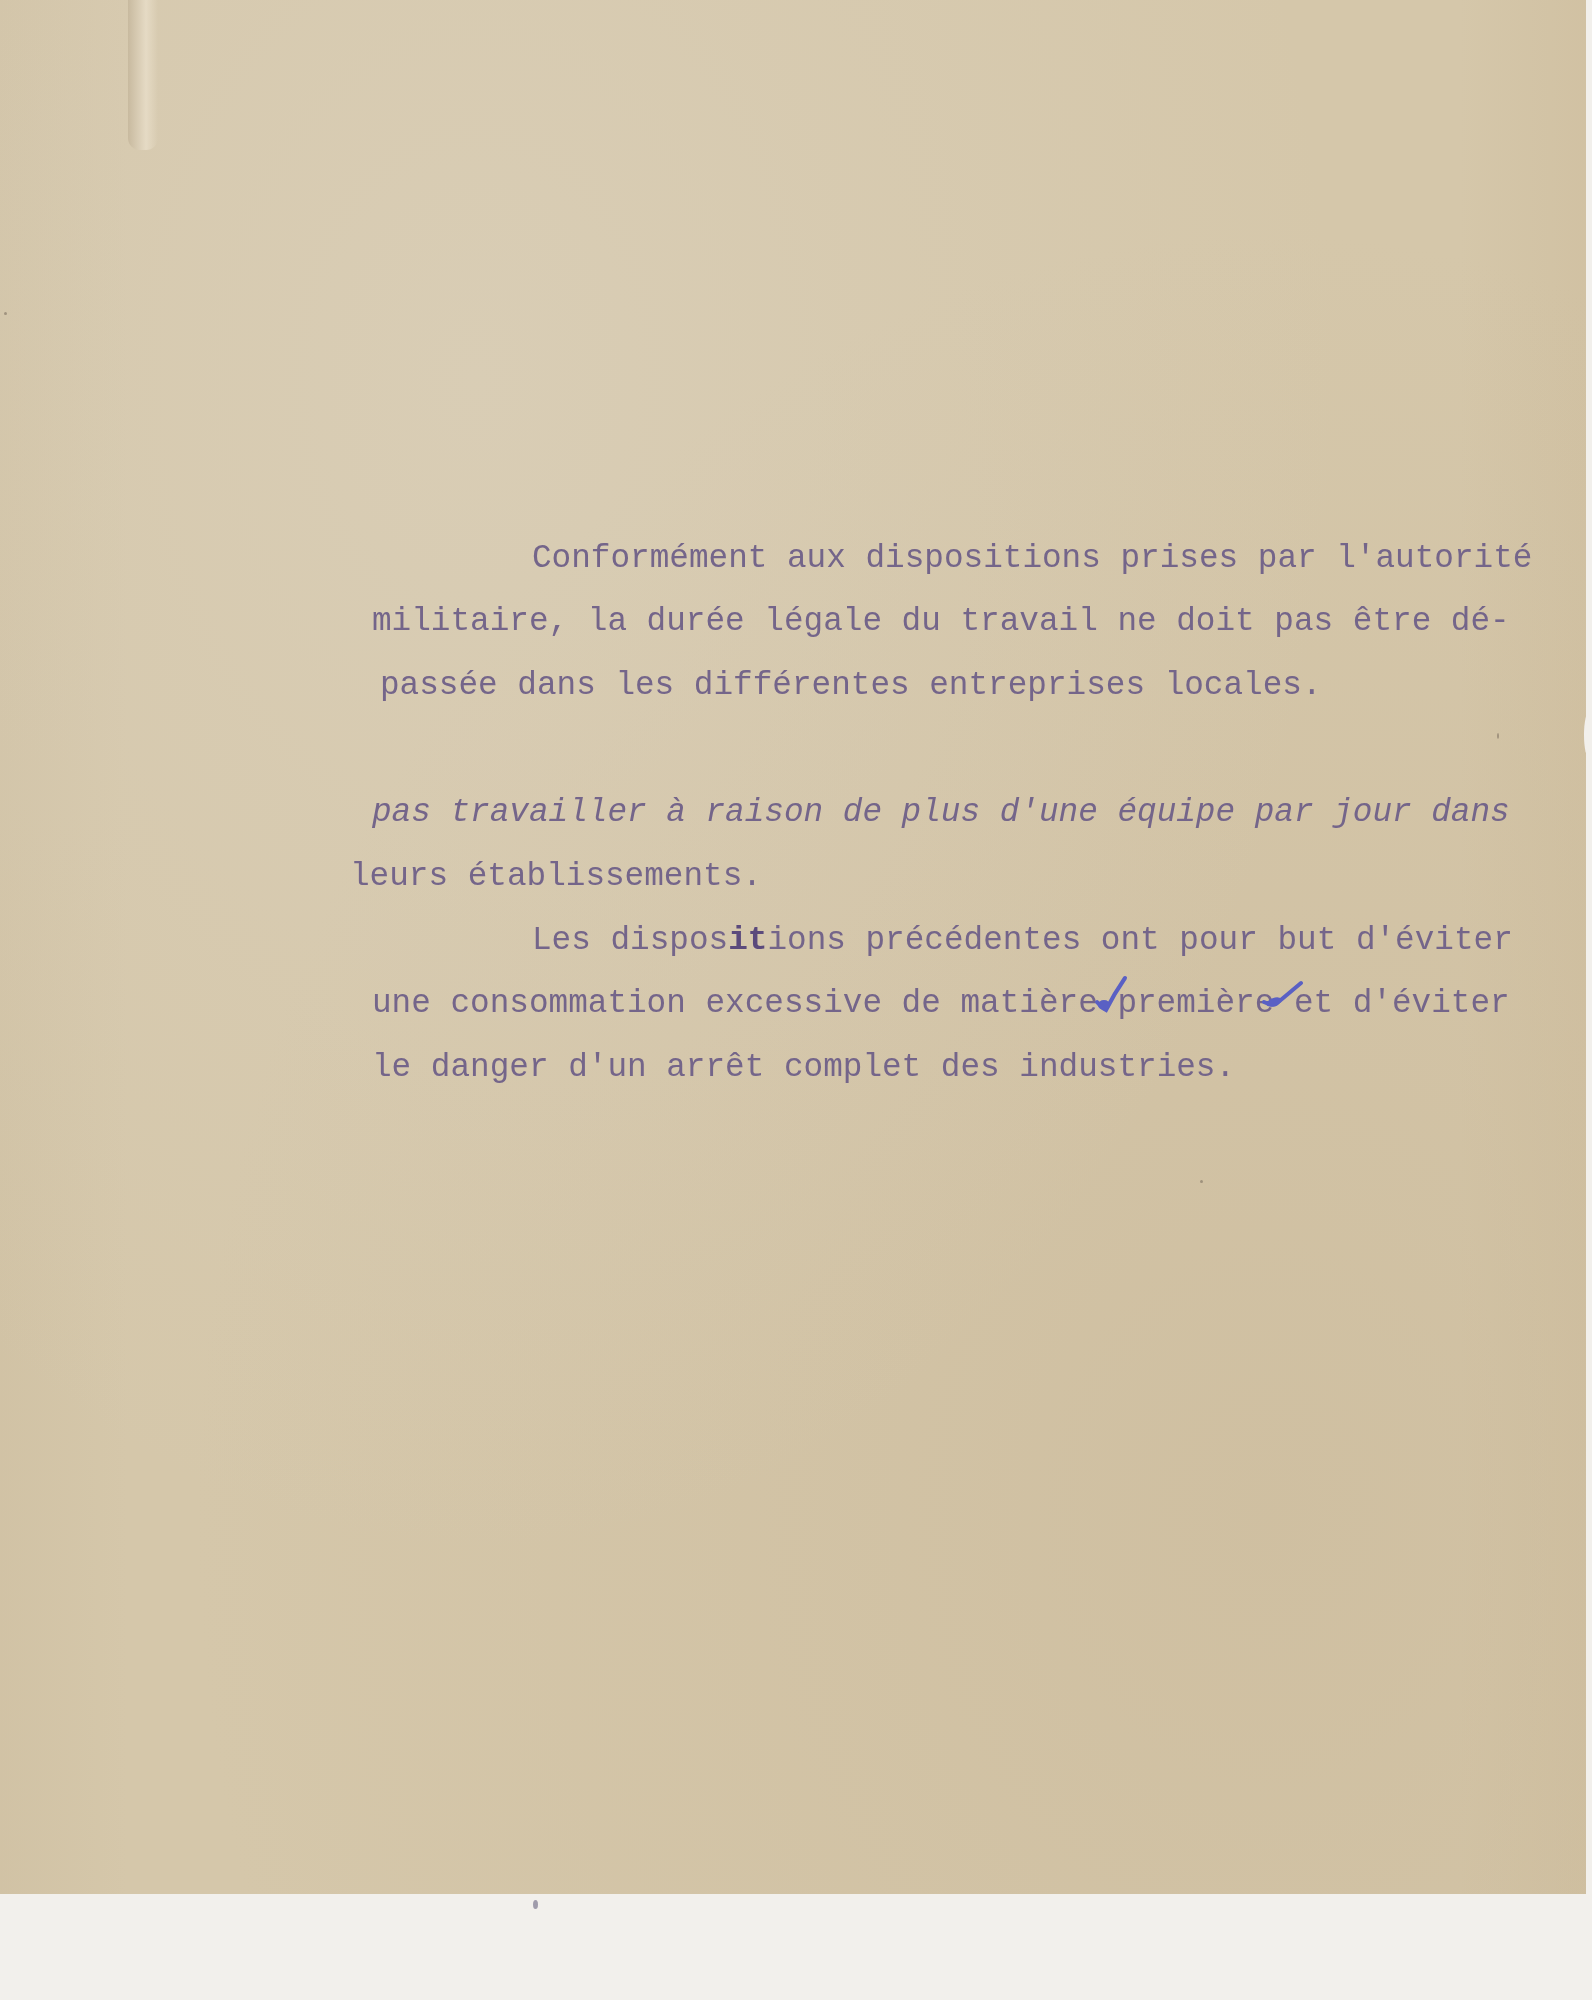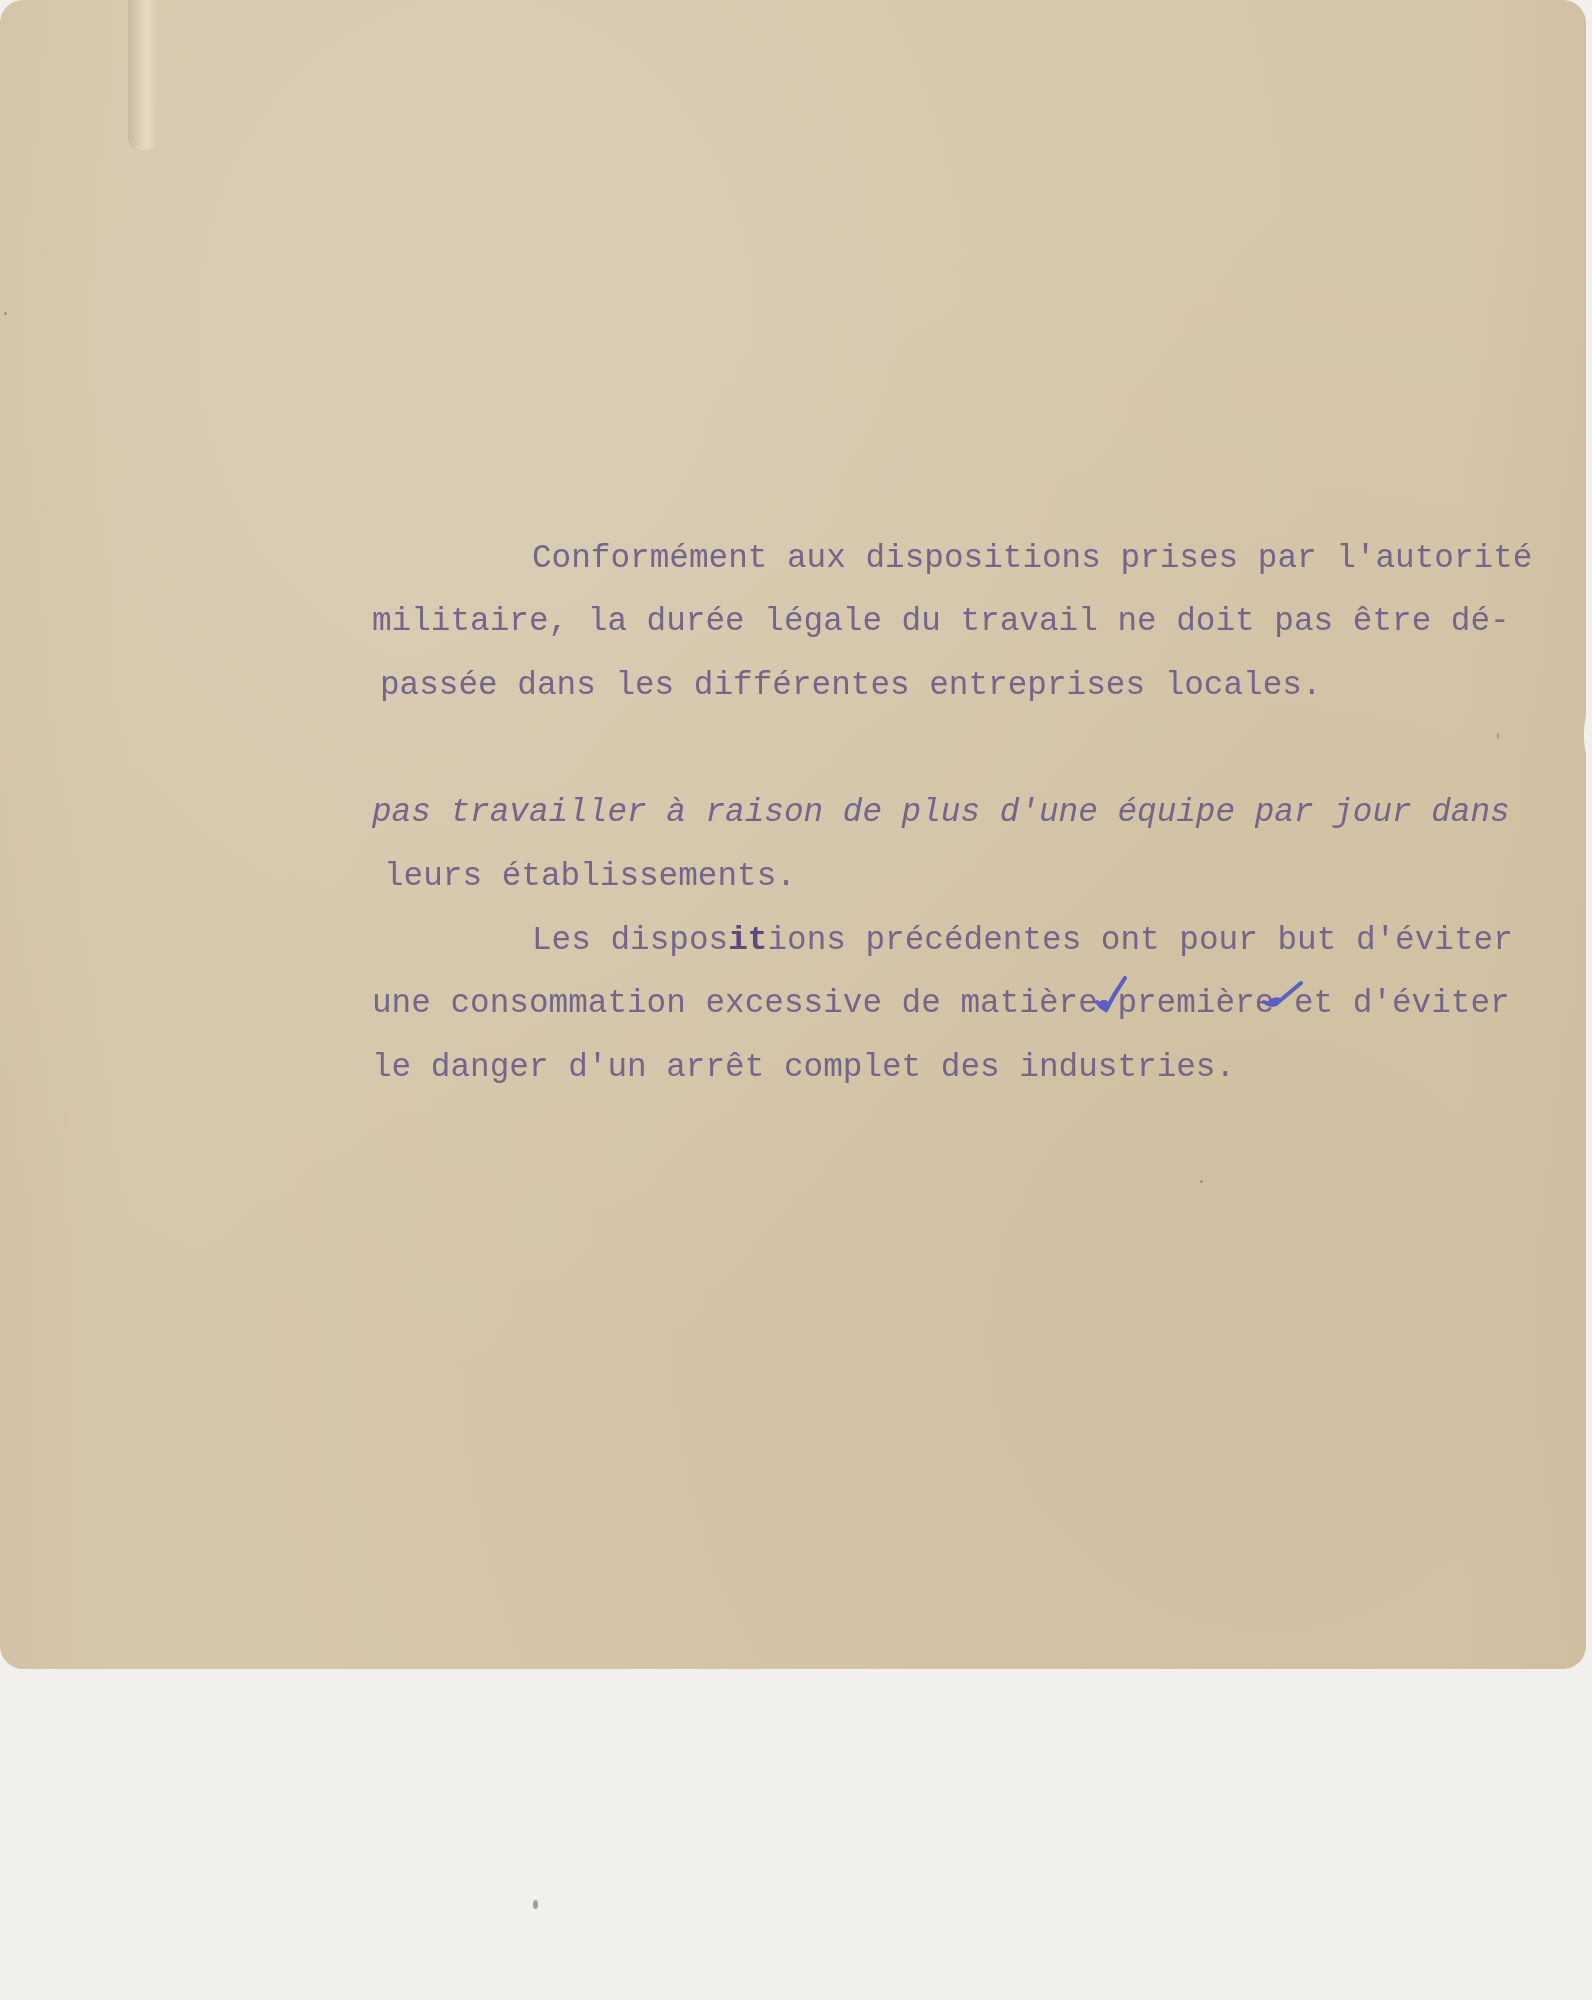--- a/index.html
+++ b/index.html
@@ -3,27 +3,26 @@
 <meta charset="utf-8">
 <style>
   html, body { margin: 0; padding: 0; }
   body {
     width: 1592px; height: 2000px; overflow: hidden;
     background: #f2f0ec;
     position: relative;
   }
   .paper {
     position: absolute; left: 0; top: 0;
-    width: 1586px; height: 1669px;
+    width: 1586px; height: 1894px;
     background: #d5c7aa;
     background-image:
       radial-gradient(ellipse at 30% 20%, rgba(220,210,190,0.55) 0%, rgba(220,210,190,0) 55%),
       radial-gradient(ellipse at 80% 80%, rgba(200,182,150,0.45) 0%, rgba(200,182,150,0) 60%),
       linear-gradient(90deg, rgba(205,190,160,0.5) 0%, rgba(214,200,172,0) 8%, rgba(214,200,172,0) 92%, rgba(205,188,156,0.5) 100%);
-    border-radius: 23px;
   }
   .crease {
     position: absolute; left: 128px; top: 0; width: 30px; height: 150px;
     background: linear-gradient(90deg, rgba(190,175,148,0.6), rgba(235,225,205,0.7) 60%, rgba(210,198,175,0));
     border-radius: 0 0 12px 12px;
   }
   .notch {
     position: absolute; left: 1584px; top: 712px; width: 10px; height: 46px;
     background: #f2f0ec; border-radius: 50% 0 0 50%;
   }
@@ -51,21 +50,21 @@
   <div class="speck" style="left:4px;top:312px;width:3px;height:3px;"></div>
   <div class="speck" style="left:533px;top:1900px;width:5px;height:9px;background:#7d7890;"></div>
   <div class="speck" style="left:1200px;top:1180px;width:3px;height:3px;"></div>
   <div class="speck" style="left:1497px;top:733px;width:2px;height:6px;"></div>
 
   <div class="typed" style="left:532px;top:543px;">Conformément aux dispositions prises par l'autorité</div>
   <div class="typed" style="left:372px;top:606px;text-align:center;">militaire, la durée légale du travail ne doit pas être dé-</div>
   <div class="typed" style="left:380px;top:670px;">passée dans les différentes entreprises locales.</div>
 
   <div class="typed" style="left:372px;top:797px;font-style:italic;">pas travailler à raison de plus d'une équipe par jour dans</div>
-  <div class="typed" style="left:384px;top:861px;text-align:center;">leurs établissements.</div>
+  <div class="typed" style="left:350px;top:861px;text-align:center;">leurs établissements.</div>
 
   <div class="typed" style="left:532px;top:925px;text-align:right;"><span>Les dispos</span><span class="over">it</span><span>ions précédentes ont pour but d'éviter</span></div>
   <div class="typed" style="left:372px;top:988px;"><span>une consommation excessive de matière</span><span style="display:inline-block;width:19.6px;"></span><span>première</span><span style="display:inline-block;width:19.6px;"></span><span>et d'éviter</span></div>
   <div class="typed" style="left:372px;top:1052px;text-align:center;">le danger d'un arrêt complet des industries.</div>
 
   <svg class="tick" style="left:1094px;top:974px;" width="34" height="42" viewBox="0 0 34 42">
     <path d="M3 28 Q8 34 12 36 Q20 20 31 4" stroke="#5a60c4" stroke-width="4" fill="none" stroke-linecap="round"></path>
     <ellipse cx="10" cy="31" rx="6" ry="5" fill="#5a60c4"></ellipse>
   </svg>
   <svg class="tick" style="left:1262px;top:980px;" width="42" height="32" viewBox="0 0 42 32">

